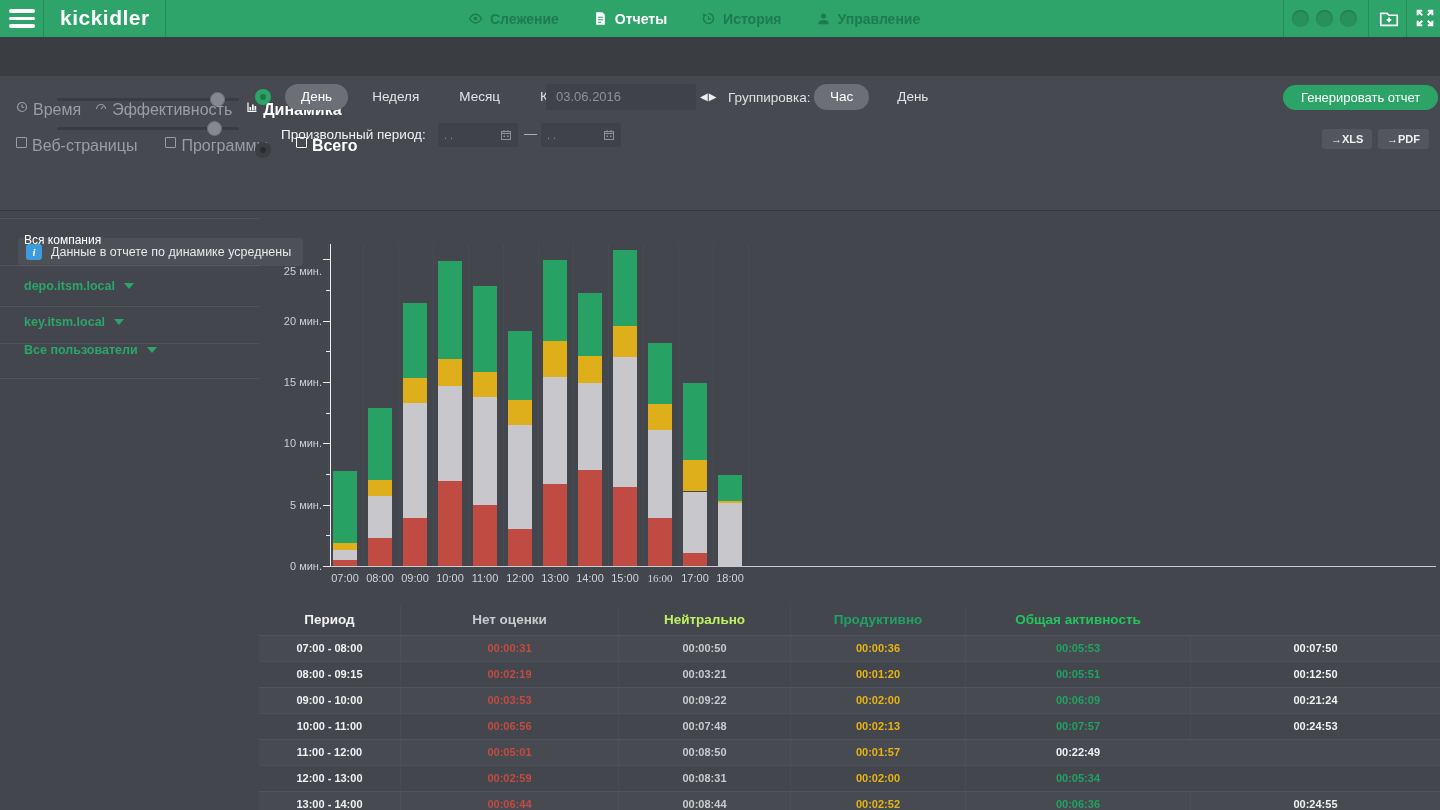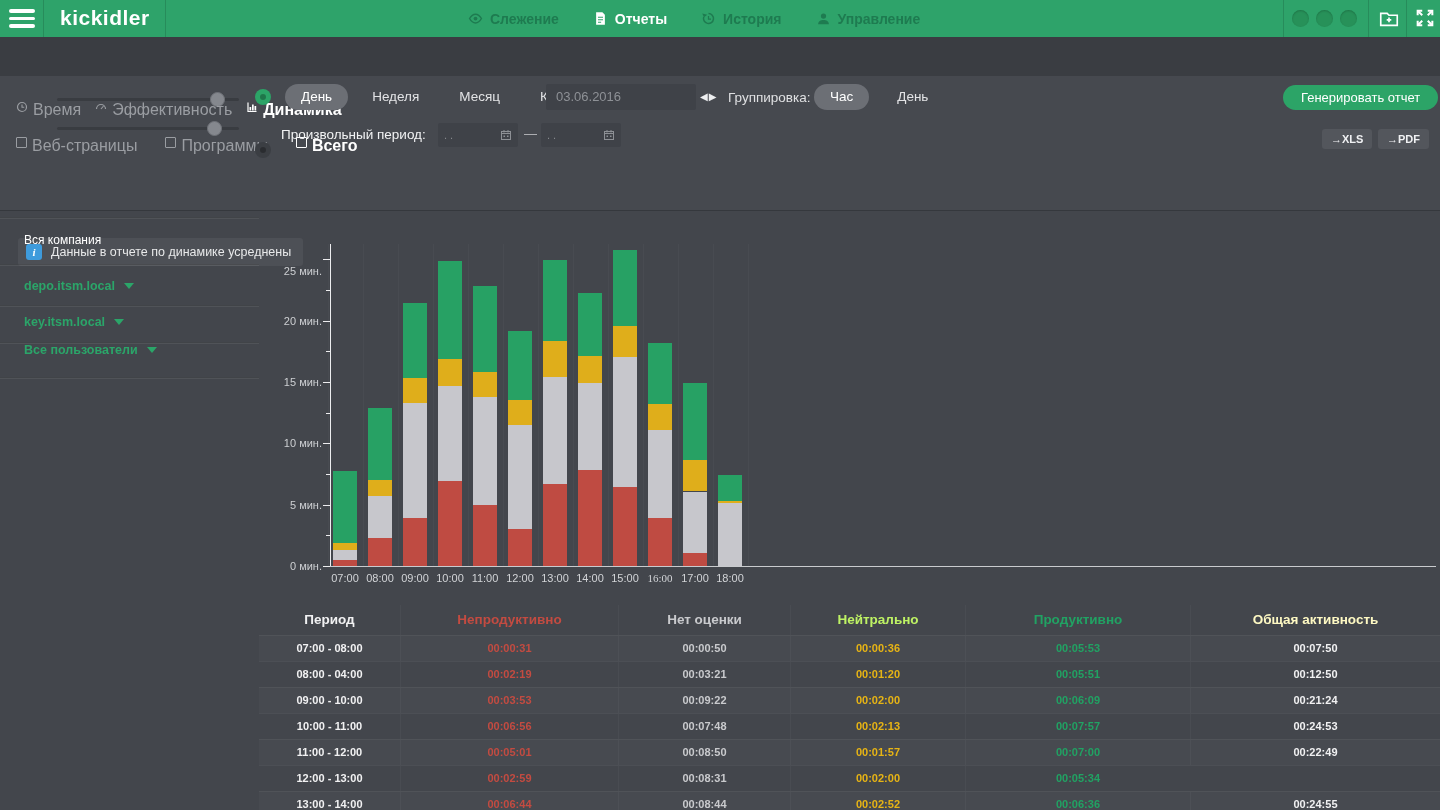--- a/index.html
+++ b/index.html
@@ -342,37 +342,36 @@
     <div class="abs xlab" style="left: 677px; top: 362px;">17:00</div>
     <div class="abs seg" style="left: 718px; top: 293px; height: 63px; background: rgb(199, 199, 204);"></div>
     <div class="abs seg" style="left: 718px; top: 291px; height: 2px; background: rgb(223, 174, 27);"></div>
     <div class="abs seg" style="left: 718px; top: 265px; height: 26px; background: rgb(39, 161, 100);"></div>
     <div class="abs xlab" style="left: 712px; top: 362px;">18:00</div>
   </div>
 
 <div class="abs" id="table">
   <div class="trow thead" id="thead">
       <div class="cell" style="color: rgb(241, 241, 242);">Период</div>
-      <div class="cell" style="color: rgb(195, 75, 65);">Непродуктивно</div>
       <div class="cell" style="color: rgb(201, 202, 205);">Нет оценки</div>
       <div class="cell" style="color: #bef264;">Нейтрально</div>
       <div class="cell" style="color: rgb(33, 162, 99);">Продуктивно</div>
-      <div class="cell" style="color: #fef9c3;">Общая активность</div>
+      <div class="cell" style="color: #22c55e;">Общая активность</div>
     </div>
   <div id="tbody">
       <div class="trow tbody-row alt">
         <div class="cell" style="color: rgb(241, 241, 242);">07:00 - 08:00</div>
         <div class="cell" style="color: rgb(195, 75, 65);">00:00:31</div>
         <div class="cell" style="color: rgb(201, 202, 205);">00:00:50</div>
         <div class="cell" style="color: rgb(231, 180, 20);">00:00:36</div>
         <div class="cell" style="color: rgb(33, 162, 99);">00:05:53</div>
         <div class="cell" style="color: rgb(241, 241, 242);">00:07:50</div>
       </div>
       <div class="trow tbody-row">
-        <div class="cell" style="color: rgb(241, 241, 242);">08:00 - 04:00</div>
+        <div class="cell" style="color: rgb(241, 241, 242);">08:00 - 09:15</div>
         <div class="cell" style="color: rgb(195, 75, 65);">00:02:19</div>
         <div class="cell" style="color: rgb(201, 202, 205);">00:03:21</div>
         <div class="cell" style="color: rgb(231, 180, 20);">00:01:20</div>
         <div class="cell" style="color: rgb(33, 162, 99);">00:05:51</div>
         <div class="cell" style="color: rgb(241, 241, 242);">00:12:50</div>
       </div>
       <div class="trow tbody-row alt">
         <div class="cell" style="color: rgb(241, 241, 242);">09:00 - 10:00</div>
         <div class="cell" style="color: rgb(195, 75, 65);">00:03:53</div>
         <div class="cell" style="color: rgb(201, 202, 205);">00:09:22</div>
@@ -386,21 +385,20 @@
         <div class="cell" style="color: rgb(201, 202, 205);">00:07:48</div>
         <div class="cell" style="color: rgb(231, 180, 20);">00:02:13</div>
         <div class="cell" style="color: rgb(33, 162, 99);">00:07:57</div>
         <div class="cell" style="color: rgb(241, 241, 242);">00:24:53</div>
       </div>
       <div class="trow tbody-row alt">
         <div class="cell" style="color: rgb(241, 241, 242);">11:00 - 12:00</div>
         <div class="cell" style="color: rgb(195, 75, 65);">00:05:01</div>
         <div class="cell" style="color: rgb(201, 202, 205);">00:08:50</div>
         <div class="cell" style="color: rgb(231, 180, 20);">00:01:57</div>
-        <div class="cell" style="color: rgb(33, 162, 99);">00:07:00</div>
         <div class="cell" style="color: rgb(241, 241, 242);">00:22:49</div>
       </div>
       <div class="trow tbody-row">
         <div class="cell" style="color: rgb(241, 241, 242);">12:00 - 13:00</div>
         <div class="cell" style="color: rgb(195, 75, 65);">00:02:59</div>
         <div class="cell" style="color: rgb(201, 202, 205);">00:08:31</div>
         <div class="cell" style="color: rgb(231, 180, 20);">00:02:00</div>
         <div class="cell" style="color: rgb(33, 162, 99);">00:05:34</div>
       </div>
       <div class="trow tbody-row alt">

